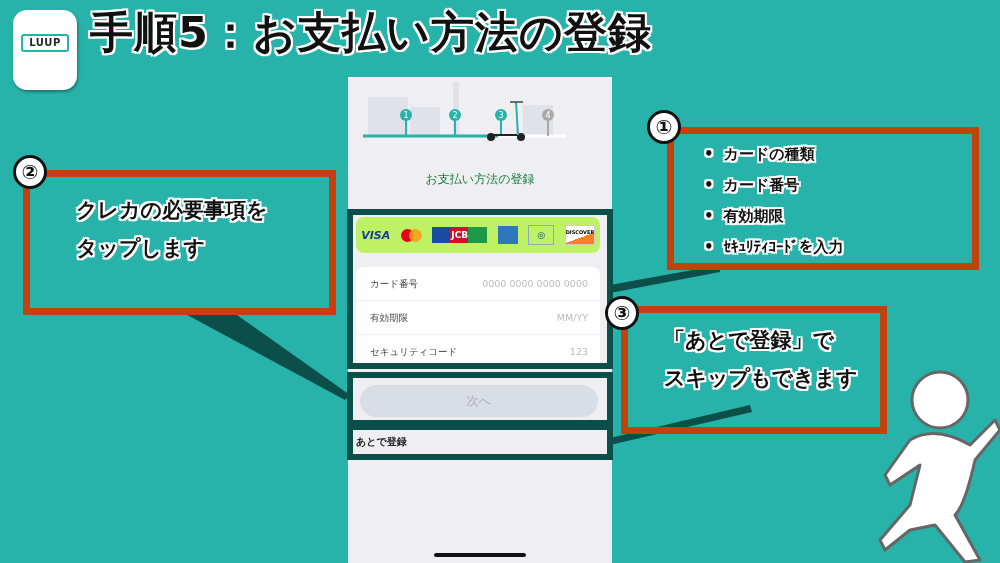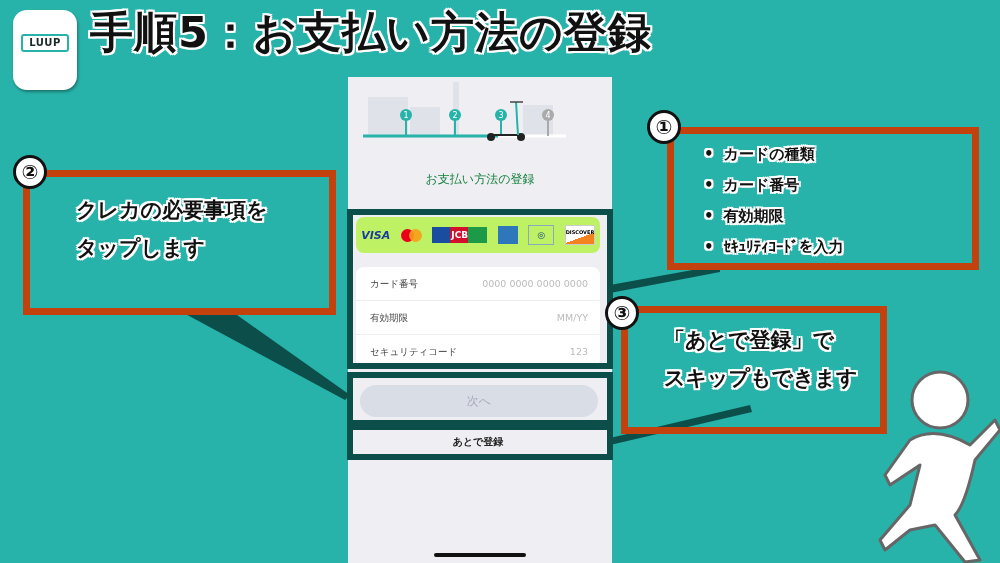--- a/index.html
+++ b/index.html
@@ -13,21 +13,21 @@
   .illus{position:absolute;left:0;top:0;width:264px;height:80px;}
   .screen-title{position:absolute;left:0;top:94px;width:264px;text-align:center;font-size:12px;color:#15803d;}
   .brands{position:absolute;left:8px;top:140px;width:244px;height:36px;background:#bef264;border-radius:8px;display:flex;align-items:center;justify-content:space-around;}
   .brand{font-size:9px;font-weight:bold;}
   .form{position:absolute;left:8px;top:190px;width:244px;height:100px;background:#fff;border-radius:8px;}
   .form-row{position:relative;height:33px;border-bottom:1px solid #eee;font-size:9.5px;color:#444;}
   .form-row:last-child{border-bottom:none;}
   .form-row .lab{position:absolute;left:14px;top:11px;}
   .form-row .ph{position:absolute;right:12px;top:11px;color:#bbb;}
   .next-btn{position:absolute;left:12px;top:308px;width:238px;height:32px;background:#d9dde6;border-radius:16px;text-align:center;line-height:32px;font-size:12px;color:#aab;}
-  .later-btn{position:absolute;left:8px;top:354px;width:244px;height:28px;text-align:center;line-height:22px;font-size:10px;font-weight:bold;color:#222;}
+  .later-btn{position:absolute;left:8px;top:354px;width:244px;height:28px;line-height:22px;font-size:10px;font-weight:bold;color:#222;}
   .home-bar{position:absolute;left:86px;top:476px;width:92px;height:4px;background:#111;border-radius:2px;}
   .hl{border:6px solid #0c4f4a;box-sizing:border-box;}
   .callout{border:7px solid #c2410c;box-sizing:border-box;}
   .ctext{font-weight:bold;color:#111;
     text-shadow:-2px -2px 0 #fff,2px -2px 0 #fff,-2px 2px 0 #fff,2px 2px 0 #fff,0 2px 0 #fff,0 -2px 0 #fff,2px 0 0 #fff,-2px 0 0 #fff;margin-left:28px;}
   .num{width:34px;height:34px;border-radius:50%;background:#fff;border:3px solid #111;box-sizing:border-box;text-align:center;line-height:28px;font-size:20px;font-weight:bold;color:#111;}
   ul.points{list-style:none;margin:0;padding:0;}
   ul.points li{font-size:15px;line-height:31px;}
   ul.points li::before{content:"•";margin-right:10px;}
 </style>

